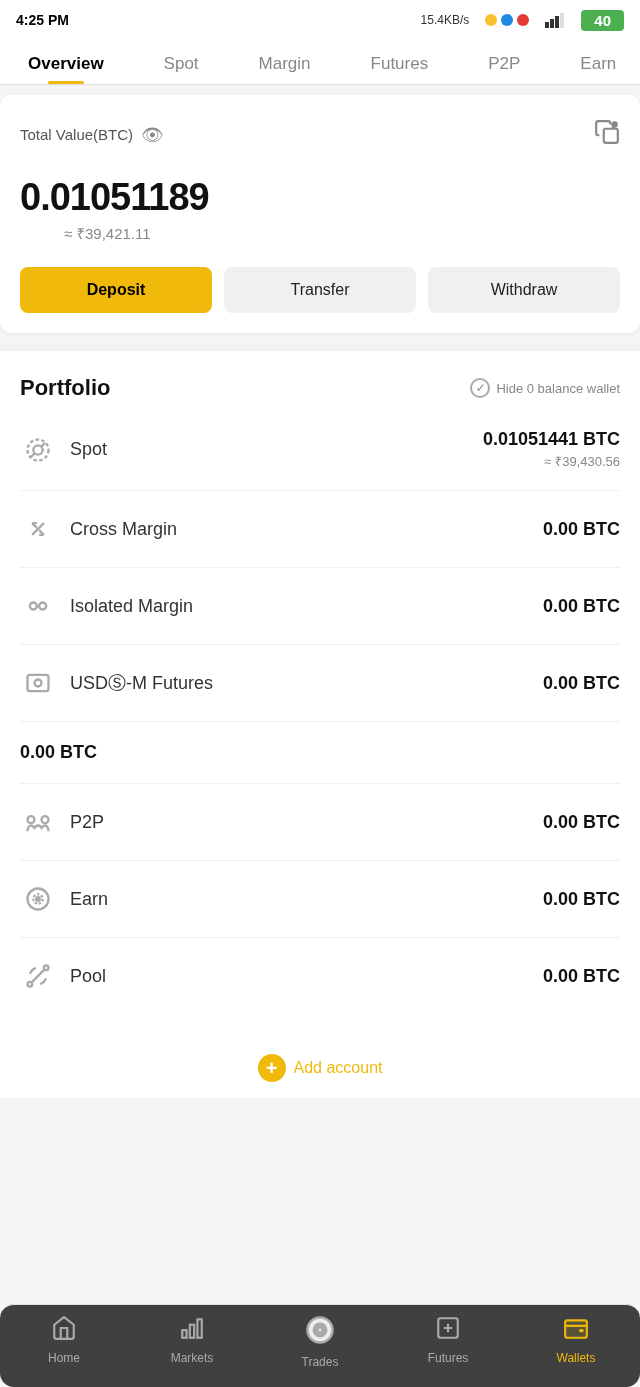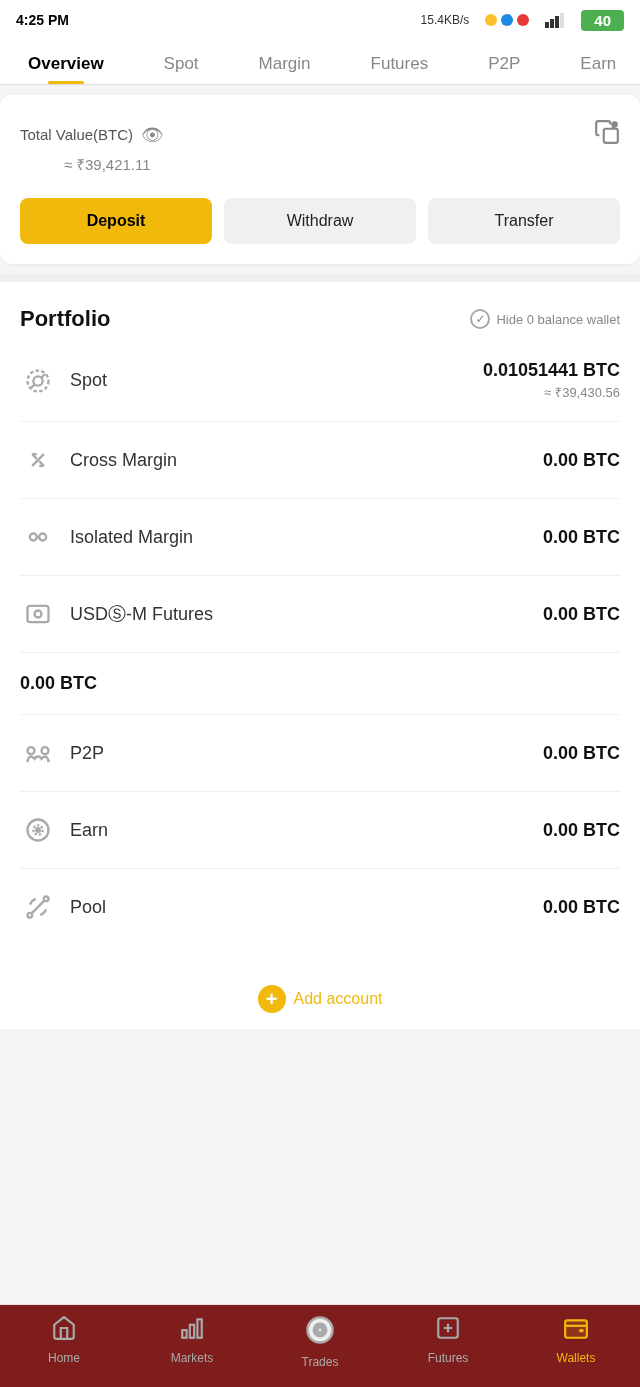--- a/index.html
+++ b/index.html
@@ -101,21 +101,21 @@
       padding: 24px 20px 20px;
       border-radius: 12px;
       box-shadow: 0 1px 4px rgba(0,0,0,0.06);
     }
 
     
     .total-value-row {
       display: flex;
       justify-content: space-between;
       align-items: center;
-      margin-bottom: 4px;
+      margin-bottom: 26px;
     }
     .total-value-label {
       font-size: 15px;
       color: #555;
       display: flex;
       align-items: center;
       gap: 8px;
     }
     .eye-icon { font-size: 18px; color: #888; cursor: pointer; }
     .copy-icon { font-size: 20px; color: #888; cursor: pointer; }
@@ -276,25 +276,26 @@
       font-weight: 500;
       color: #f0b90b;
     }
 
     
     .bottom-nav {
       position: fixed;
       bottom: 0;
       left: 0;
       width: 640px;
-      background: #7f1d1d;
+      background: #404040;
       border-top: 1px solid #e0e0e0;
       display: flex;
       justify-content: space-around;
       padding: 10px 0 18px;
+      border-radius: 14px;
     }
     .bottom-nav-item {
       display: flex;
       flex-direction: column;
       align-items: center;
       gap: 4px;
       cursor: pointer;
       min-width: 64px;
     }
     .bottom-nav-icon {
@@ -359,26 +360,27 @@
     </div>
     <span class="copy-icon">
       <svg width="26" height="26" viewBox="0 0 24 24" fill="none" stroke="#888" stroke-width="2">
         <rect x="9" y="9" width="13" height="13" rx="2" ry="2"></rect>
         <path d="M5 15H4a2 2 0 0 1-2-2V4a2 2 0 0 1 2-2h9a2 2 0 0 1 2 2v1"></path>
         <circle cx="19" cy="5" r="3" fill="#888" stroke="none"></circle>
         <text x="18" y="7" fill="#fff" font-size="5" font-weight="bold" text-anchor="middle">!</text>
       </svg>
     </span>
   </div>
+  <div class="btc-value">0.01051189</div>
   <div class="inr-value">≈ ₹39,421.11</div>
 
   <div class="action-buttons">
     <button class="btn-deposit">Deposit</button>
+    <button class="btn-secondary">Transfer</button>
     <button class="btn-secondary">Withdraw</button>
-    <button class="btn-secondary">Transfer</button>
   </div>
 </div>
 
 <div class="divider"></div>
 
 <div class="portfolio-section">
   <div class="portfolio-header">
     <span class="portfolio-title">Portfolio</span>
     <div class="hide-balance">
       <div class="check-circle">✓</div>

